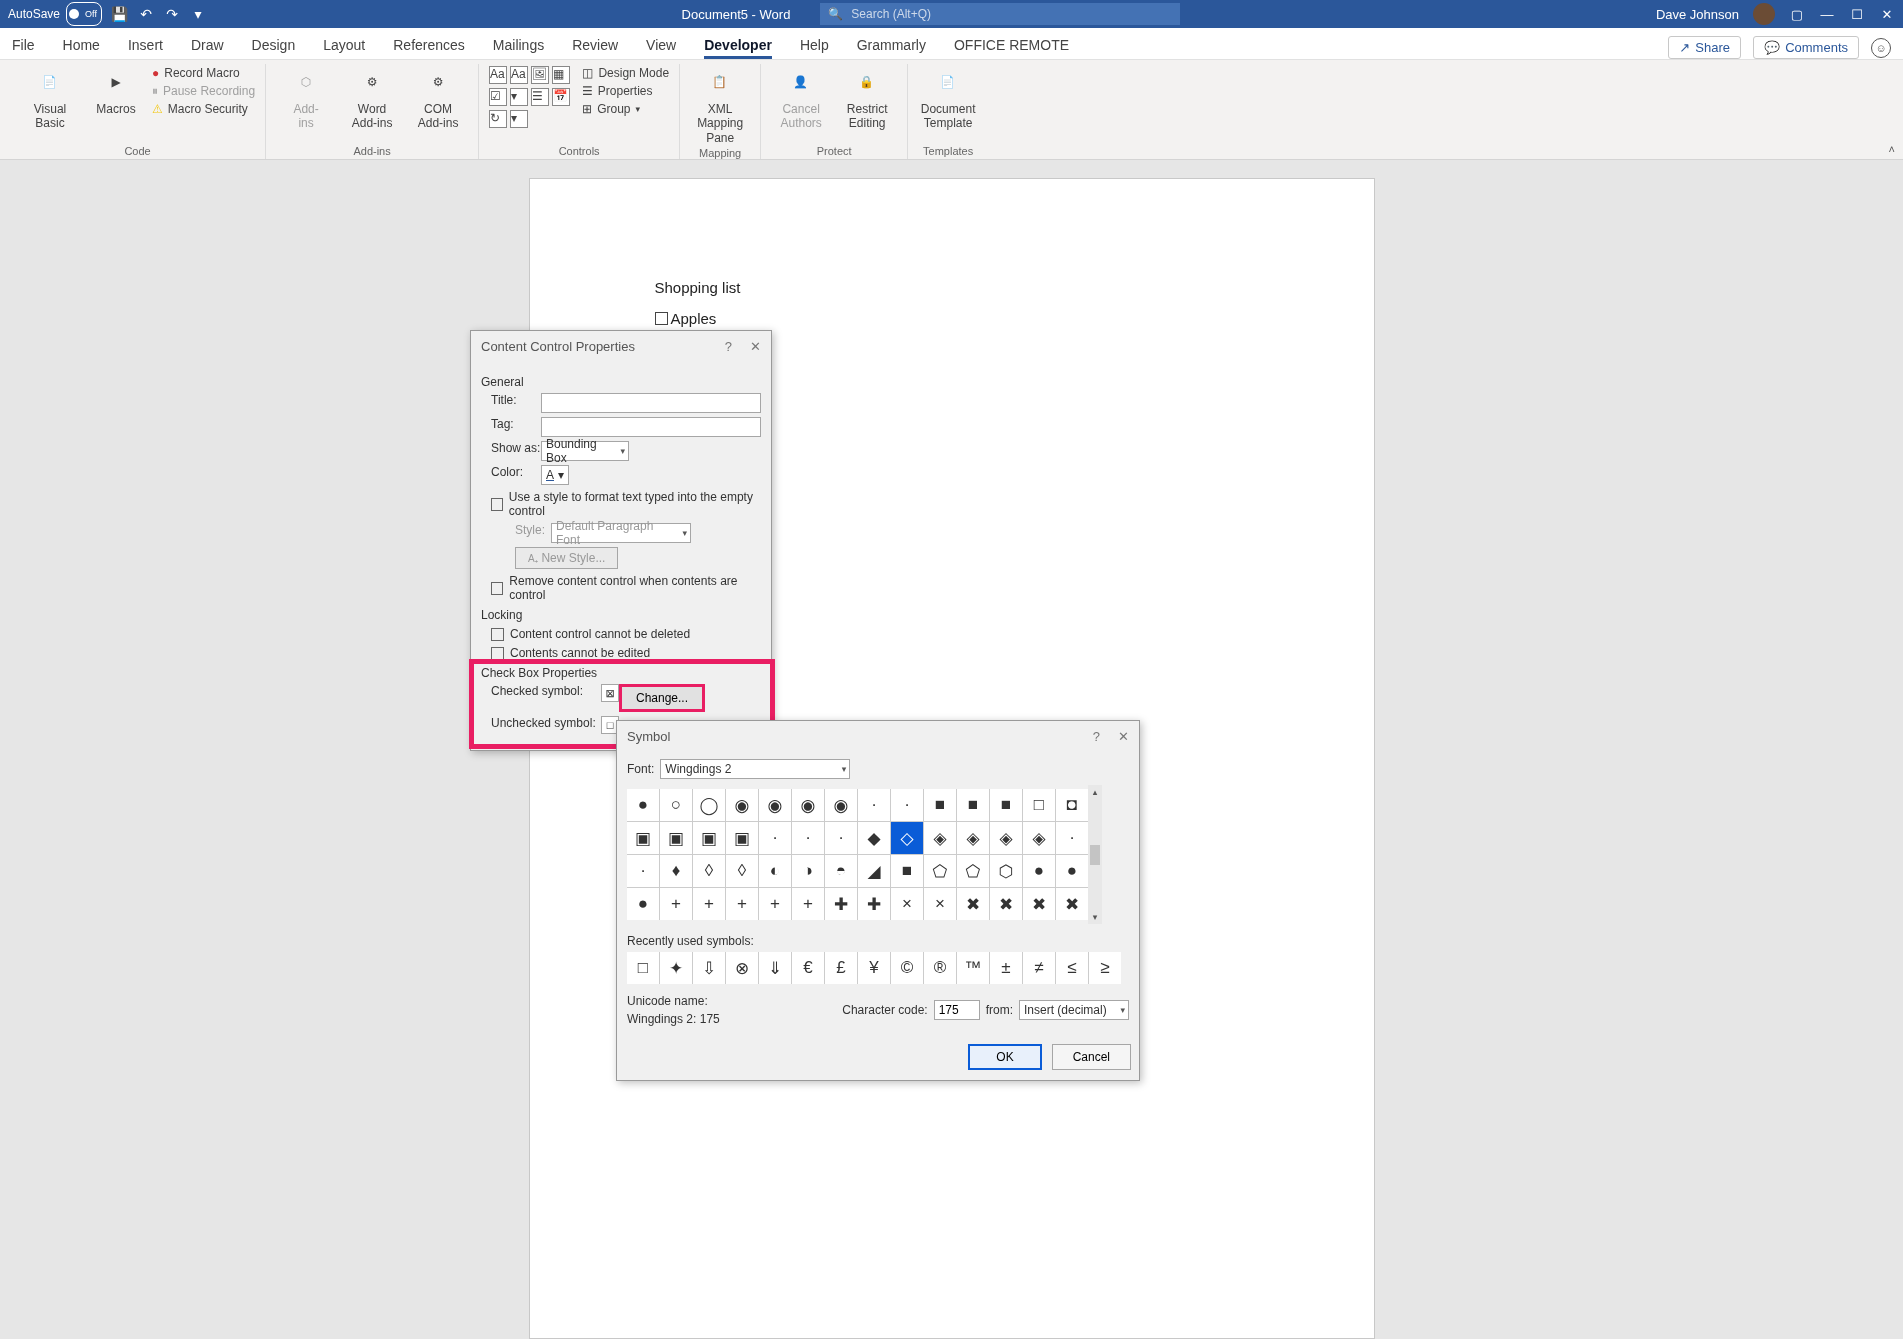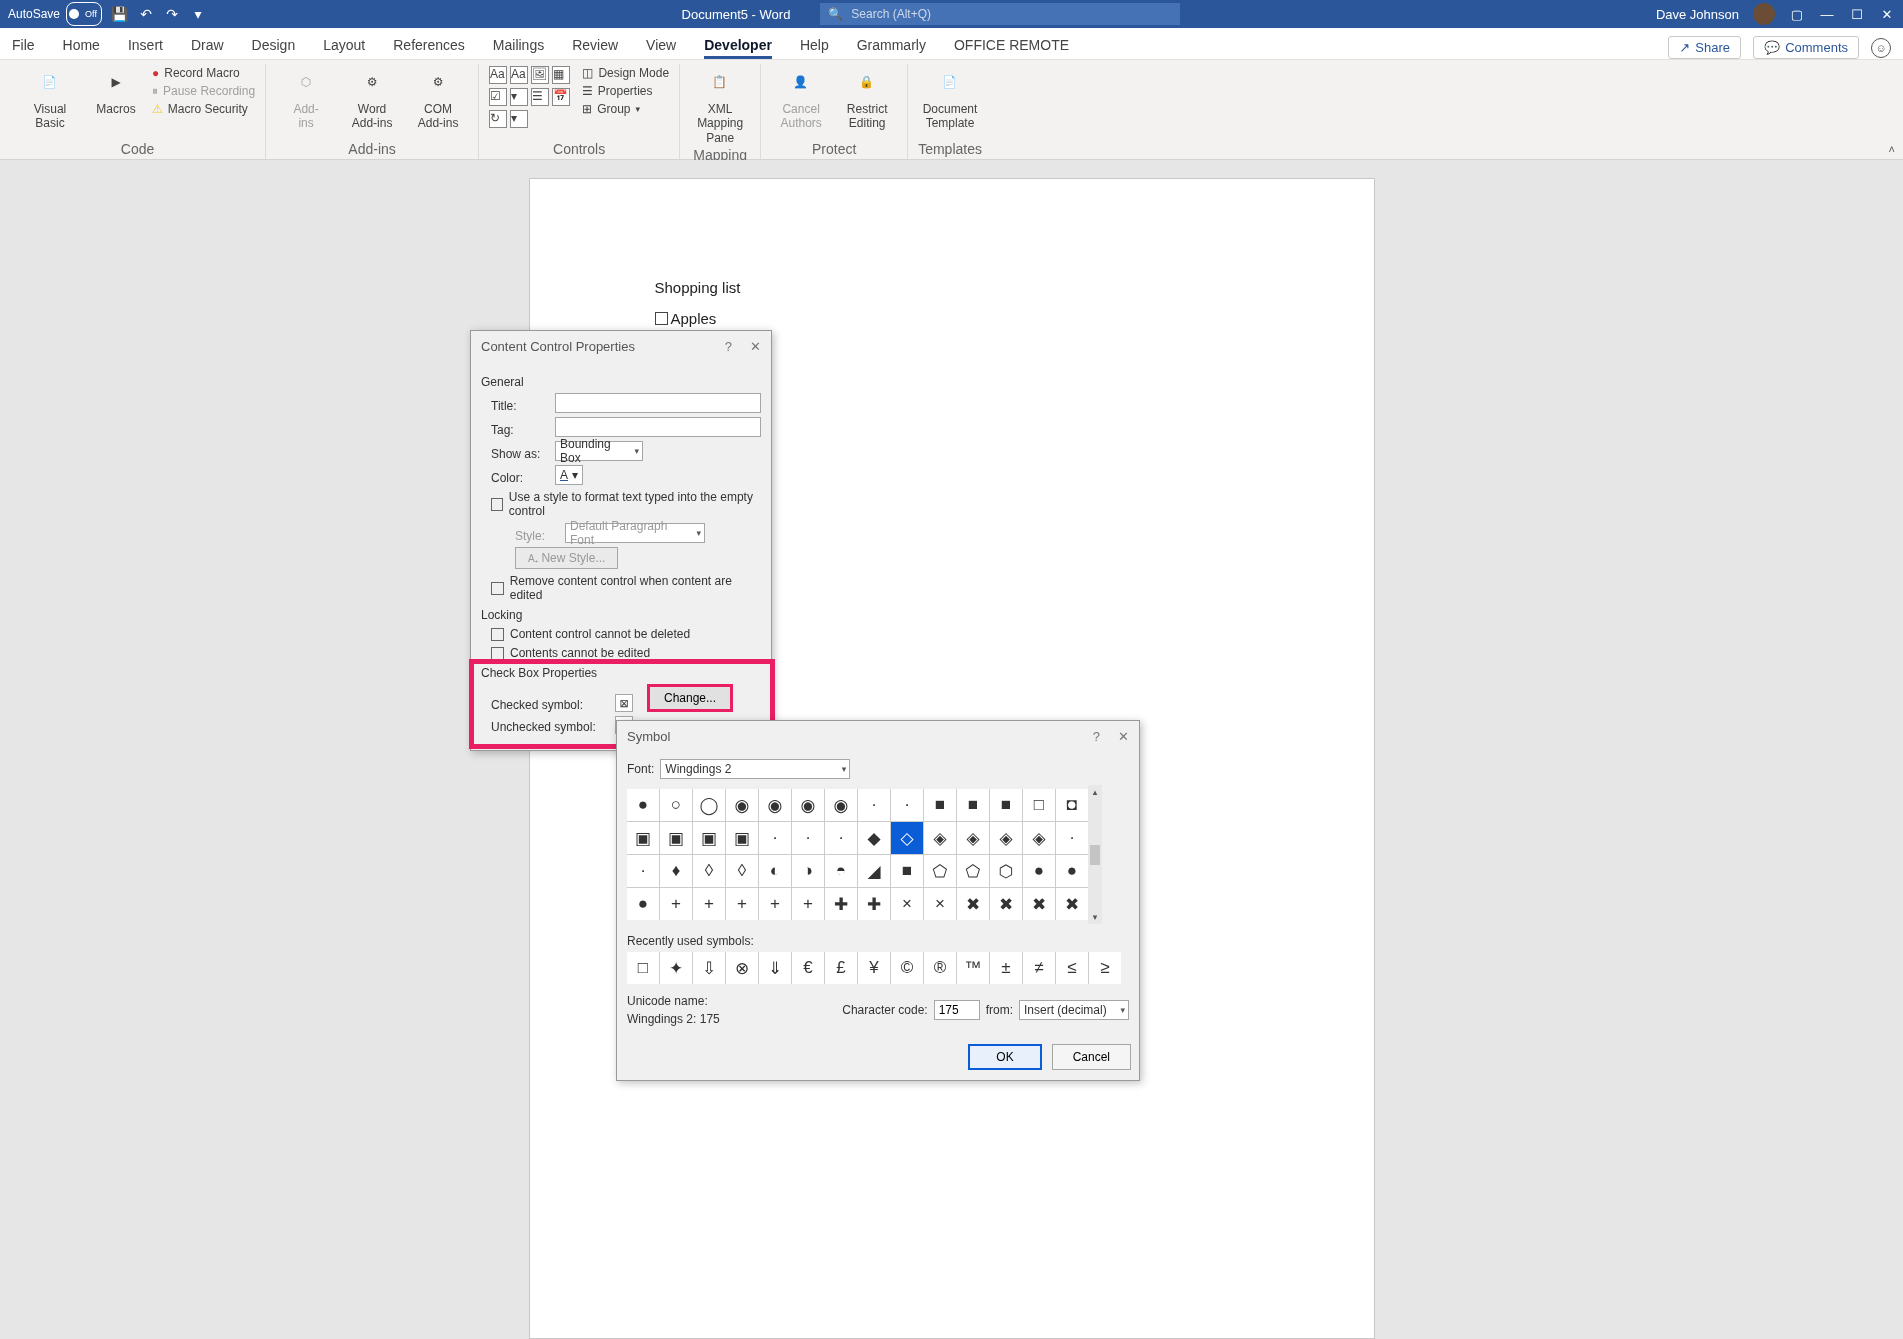--- a/index.html
+++ b/index.html
@@ -24,21 +24,21 @@
 .ribbon-tab { padding: 6px 0; cursor: pointer; }
 .ribbon-tab.active { border-bottom: 3px solid #2b579a; color: #0f172a; font-weight: 600; padding-bottom: 3px; }
 .ribbon-right { margin-left: auto; display: flex; align-items: center; gap: 12px; }
 .ribbon-btn { border: 1px solid #c8c8c8; border-radius: 3px; padding: 3px 10px; font-size: 13px; display: flex; align-items: center; gap: 5px; color: #2b579a; }
 .smiley { width: 20px; height: 20px; border: 1.5px solid #555; border-radius: 50%; display: flex; align-items: center; justify-content: center; font-size: 11px; color: #555; }
 
 
 .ribbon { height: 100px; background: #f3f2f1; display: flex; border-bottom: 1px solid #d4d4d4; padding: 4px 10px 0 10px; position: relative; }
 .ribbon-group { display: flex; flex-direction: column; align-items: center; padding: 0 10px; border-right: 1px solid #dcdcdc; }
 .group-body { flex: 1; display: flex; align-items: flex-start; gap: 6px; padding-top: 2px; }
-.group-label { font-size: 14px; color: #666; padding: 2px 0; }
+.group-label { font-size: 11px; color: #666; padding: 2px 0; }
 .large-btn { display: flex; flex-direction: column; align-items: center; justify-content: flex-start; width: 60px; text-align: center; font-size: 12px; line-height: 1.2; color: #444; gap: 4px; }
 .large-btn .lb-icon { width: 32px; height: 32px; display: flex; align-items: center; justify-content: center; }
 .large-btn.disabled { color: #a0a0a0; }
 .vstack { display: flex; flex-direction: column; gap: 4px; font-size: 12px; color: #444; }
 .vstack .row { display: flex; align-items: center; gap: 5px; }
 .vstack .row.disabled { color: #a0a0a0; }
 .icon-block { display: flex; gap: 3px; }
 .icon-sq { width: 18px; height: 18px; border: 1px solid #888; background: #fff; }
 .collapse-caret { position: absolute; right: 8px; bottom: 4px; font-size: 11px; color: #555; }
 
@@ -50,21 +50,21 @@
 .chk.x::before { content: "✕"; }
 .cc-marks { position: absolute; left: 84px; display: flex; flex-direction: column; gap: 2px; color: #888; font-size: 10px; }
 
 
 .dialog { position: absolute; background: #f0f0f0; border: 1px solid #999; box-shadow: 2px 2px 8px rgba(0,0,0,0.25); }
 .dlg-ccp { left: 470px; top: 170px; width: 302px; }
 .dlg-title { height: 30px; display: flex; align-items: center; padding: 0 10px; font-size: 13px; color: #555; }
 .dlg-title .dlg-right { margin-left: auto; display: flex; gap: 18px; color: #777; }
 .dlg-body { padding: 8px 10px 12px 10px; font-size: 12px; color: #333; }
 .section-label { font-size: 12px; margin: 6px 0 4px 0; color: #333; }
-.form-row { display: flex; align-items: flex-end; gap: 14px; margin: 4px 0 4px 10px; }
+.form-row { display: flex; align-items: flex-start; gap: 0; margin: 4px 0 4px 10px; }
 .form-row label { width: 50px; text-align: left; }
 .form-row.wide label { width: 110px; }
 .txt-input { flex: 1; height: 20px; border: 1px solid #a6a6a6; background: #fff; padding: 0 4px; }
 .combo { display: flex; align-items: center; border: 1px solid #a6a6a6; background: #fff; height: 20px; padding: 0 3px 0 4px; gap: 4px; }
 .combo .caret { font-size: 9px; color: #555; }
 .chk-row { display: flex; align-items: center; gap: 6px; margin: 5px 0 5px 10px; }
 .chkb { width: 13px; height: 13px; border: 1px solid #666; }
 .btn { border: 1px solid #a6a6a6; background: #e1e1e1; padding: 3px 12px; font-size: 12px; }
 .btn.disabled { color: #999; background: #eaeaea; }
 .sym-preview { width: 18px; height: 18px; border: 1px solid #a6a6a6; background: #fff; display: inline-flex; align-items: center; justify-content: center; font-size: 11px; }
@@ -340,21 +340,21 @@
       <div class="form-row" style="margin-left:34px">
           <label style="width:36px;color:#999">Style:</label>
         <div class="combo" style="color:#999;width:140px">
             <span>Default Paragraph Font</span>
             <span class="caret">▾</span>
           </div>
       </div>
       <div style="margin-left:34px;margin-top:4px"><button class="btn disabled"><span style="font-size:10px">A₊</span> <span>New Style...</span></button></div>
       <div class="chk-row">
           <span class="chkb"></span>
-          <span>Remove content control when content are edited</span>
+          <span>Remove content control when contents are control</span>
         </div>
 
       <div class="section-label">Locking</div>
       <div class="chk-row">
           <span class="chkb"></span>
           <span>Content control cannot be deleted</span>
         </div>
       <div class="chk-row">
           <span class="chkb"></span>
           <span>Contents cannot be edited</span>

